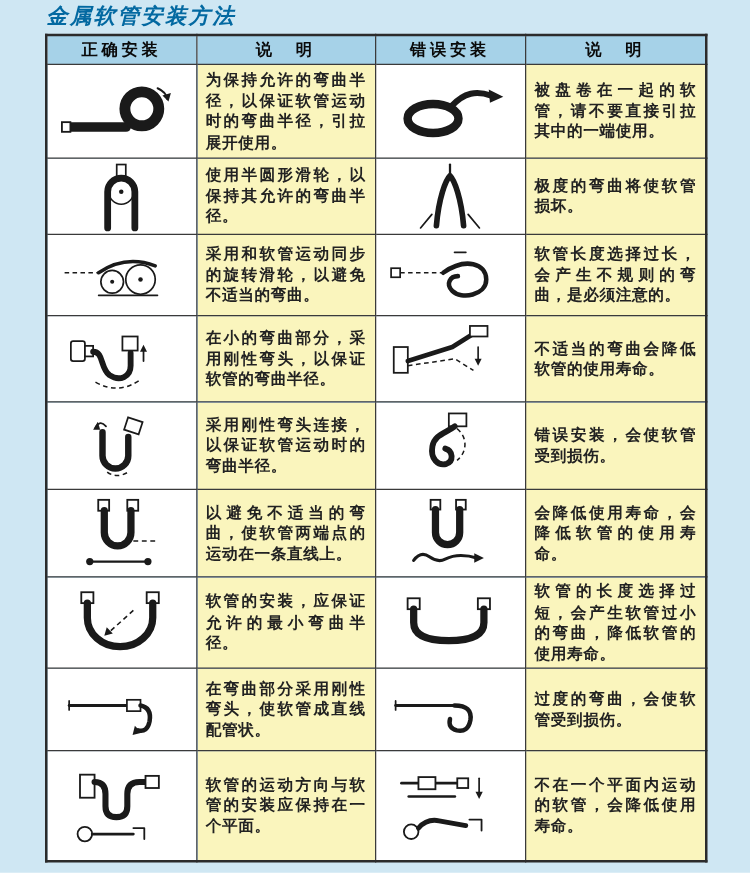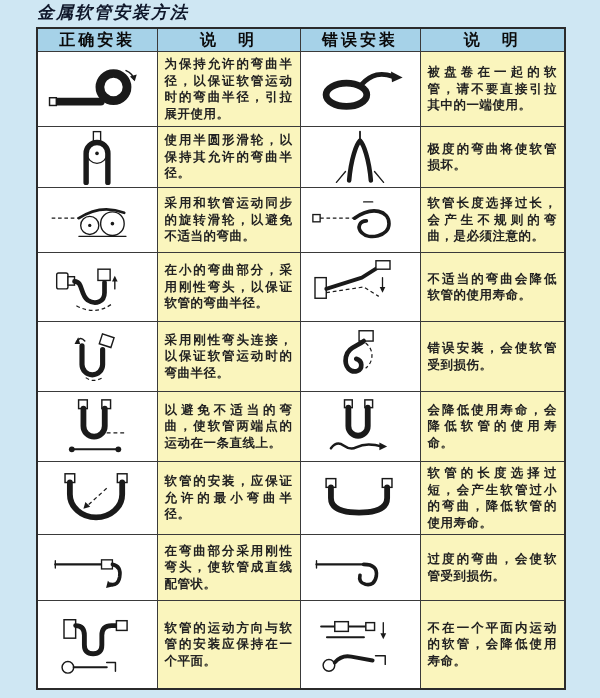--- a/index.html
+++ b/index.html
@@ -1,23 +1,23 @@
 <!DOCTYPE html>
 <html><head>
 <meta charset="utf-8">
 <style>
   html,body{margin:0;padding:0;}
   .page{width:600px;height:698px;background:#cfe7f3;position:relative;overflow:hidden;
         font-family:"DejaVu Sans","Liberation Sans",sans-serif;}
   .title{position:absolute;left:37px;top:1px;font-family:"DejaVu Serif","Liberation Serif",serif;
-         font-style:italic;font-weight:bold;font-size:17px;letter-spacing:2px;color:#0f172a;}
+         font-style:italic;font-weight:bold;font-size:17px;letter-spacing:2px;color:#0369a1;}
   table.grid{position:absolute;left:36px;top:27px;width:528px;border-collapse:collapse;
              table-layout:fixed;border:2px solid #2b2b2b;}
   .grid th,.grid td{border:1px solid #3a3a3a;overflow:hidden;}
-  .grid th{background:#a6d2e8;height:22px;font-size:16px;font-weight:bold;color:#0a0a0a;
+  .grid th{background:#a6d2e8;height:22px;font-size:13px;font-weight:bold;color:#0a0a0a;
            letter-spacing:3px;padding:0;}
   td.pic{background:#ffffff;text-align:center;vertical-align:middle;padding:1px;}
   td.note{background:#faf5bd;font-size:12.5px;font-weight:bold;color:#222;line-height:1.32;
           padding:3px 7px;vertical-align:middle;text-align:justify;letter-spacing:0.5px;}
   svg{display:block;margin:0 auto;}
   .s{fill:none;stroke:#1a1a1a;stroke-linecap:round;stroke-linejoin:round;}
   .f{fill:#ffffff;stroke:#1a1a1a;stroke-width:1.5;}
   .d{fill:none;stroke:#1a1a1a;stroke-width:1.3;stroke-dasharray:4 3;}
   .k{fill:#1a1a1a;stroke:none;}
 </style>

